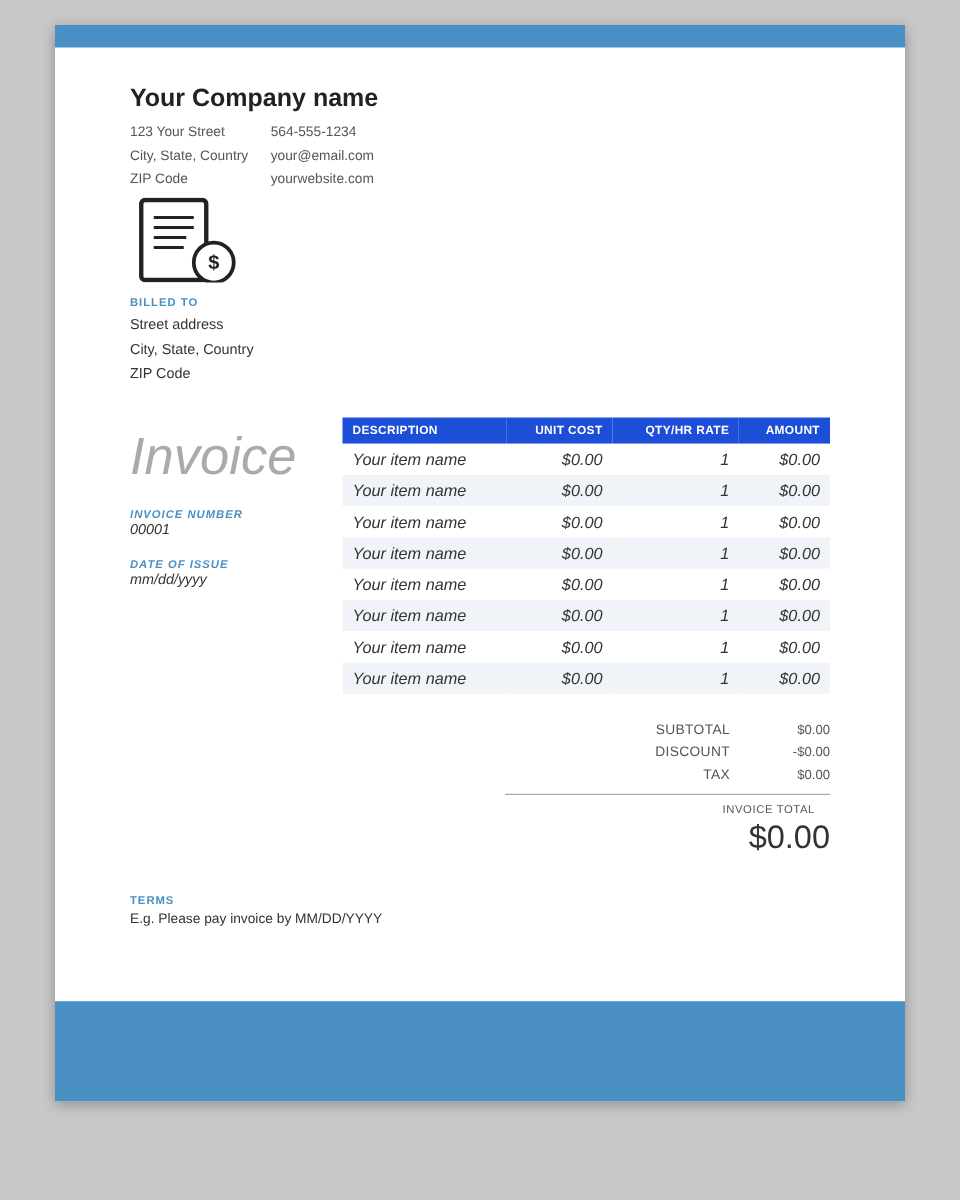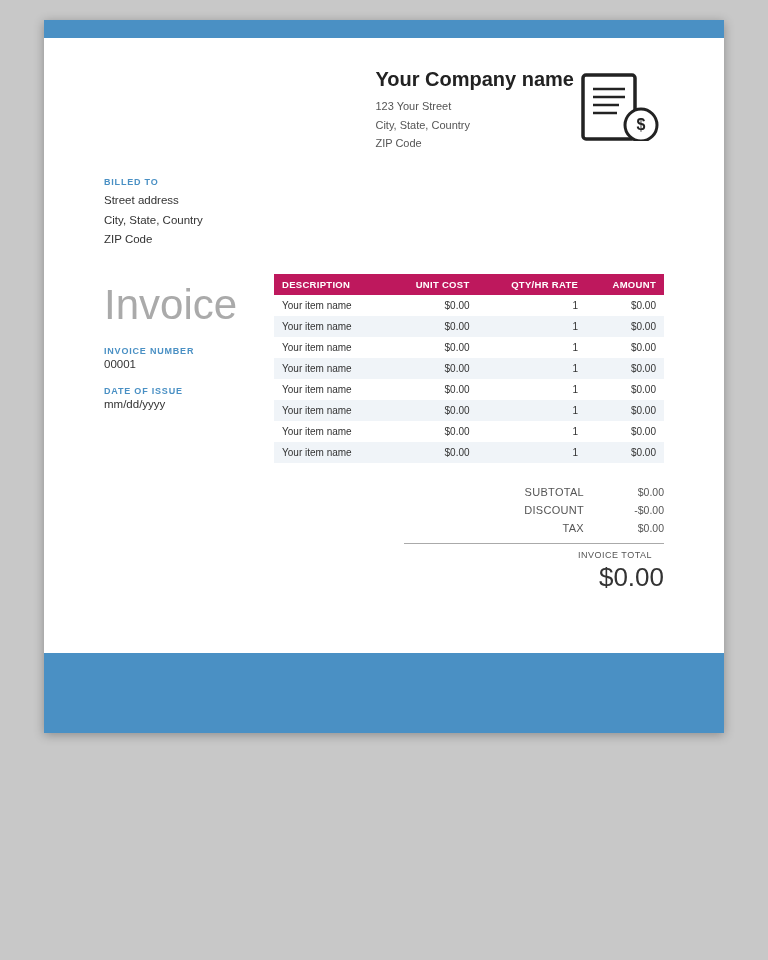--- a/index.html
+++ b/index.html
@@ -25,23 +25,24 @@
     .bottom-bar {
       height: 80px;
       background: #4a90c4;
     }
     .content {
       padding: 30px 60px 30px 60px;
     }
     
     .header-section {
       display: flex;
-      justify-content: flex-end;
+      justify-content: space-between;
       align-items: flex-start;
-      margin-bottom: 24px;
+      margin-bottom: 10px;
+      flex-direction: column;
     }
     .company-info h1 {
       font-size: 20px;
       font-weight: bold;
       color: #222;
       margin-bottom: 6px;
     }
     .company-info .address-phone {
       display: flex;
       gap: 18px;
@@ -79,20 +80,21 @@
     
     .invoice-body {
       display: flex;
       gap: 0;
       margin-bottom: 20px;
     }
     .invoice-left {
       width: 170px;
       flex-shrink: 0;
       padding-top: 10px;
+      font-style: italic;
     }
     .invoice-title {
       font-size: 42px;
       color: #aaa;
       font-weight: 300;
       margin-bottom: 20px;
       line-height: 1;
     }
     .meta-label {
       font-size: 9px;
@@ -110,21 +112,21 @@
     
     .invoice-table {
       flex: 1;
     }
     table {
       width: 100%;
       border-collapse: collapse;
       font-size: 10.5px;
     }
     thead tr {
-      background: #be185d;
+      background: #1d4ed8;
       color: #fff;
     }
     thead th {
       padding: 5px 8px;
       text-align: left;
       font-weight: bold;
       font-size: 9.5px;
       letter-spacing: 0.3px;
       white-space: nowrap;
     }
@@ -135,21 +137,22 @@
     }
     tbody tr:nth-child(even) {
       background: #f0f4f8;
     }
     tbody tr:nth-child(odd) {
       background: #fff;
     }
     tbody td {
       padding: 5px 8px;
       color: #333;
-      font-size: 10px;
+      font-size: 13px;
+      font-style: italic;
     }
     tbody td:nth-child(2),
     tbody td:nth-child(3),
     tbody td:nth-child(4) {
       text-align: right;
     }
     
     .totals-section {
       display: flex;
       justify-content: flex-end;
@@ -218,20 +221,25 @@
   <div class="content">
 
     <div class="header-section">
       <div class="company-info">
         <h1>Your Company name</h1>
         <div class="address-phone">
           <div class="col">
             <div>123 Your Street</div>
             <div>City, State, Country</div>
             <div>ZIP Code</div>
+          </div>
+          <div class="col">
+            <div>564-555-1234</div>
+            <div>your@email.com</div>
+            <div>yourwebsite.com</div>
           </div>
         </div>
       </div>
       <div class="invoice-icon">
         <svg width="80" height="68" viewBox="0 0 80 68" fill="none" xmlns="http://www.w3.org/2000/svg">
 
           <rect x="4" y="2" width="52" height="64" rx="3" fill="none" stroke="#222" stroke-width="3.5"></rect>
 
           <line x1="14" y1="16" x2="46" y2="16" stroke="#222" stroke-width="2.5"></line>
           <line x1="14" y1="24" x2="46" y2="24" stroke="#222" stroke-width="2.5"></line>
@@ -339,16 +347,20 @@
         <div class="totals-row">
           <span class="t-label">TAX</span>
           <span class="t-value">$0.00</span>
         </div>
         <hr class="totals-divider">
         <div class="invoice-total-label">INVOICE TOTAL</div>
         <div class="invoice-total-amount">$0.00</div>
       </div>
     </div>
 
+    <div class="terms-section">
+      <div class="section-label">TERMS</div>
+      <div class="terms-text">E.g. Please pay invoice by MM/DD/YYYY</div>
+    </div>
   </div>
 
   <div class="bottom-bar"></div>
 </div>
 
 </body></html>

